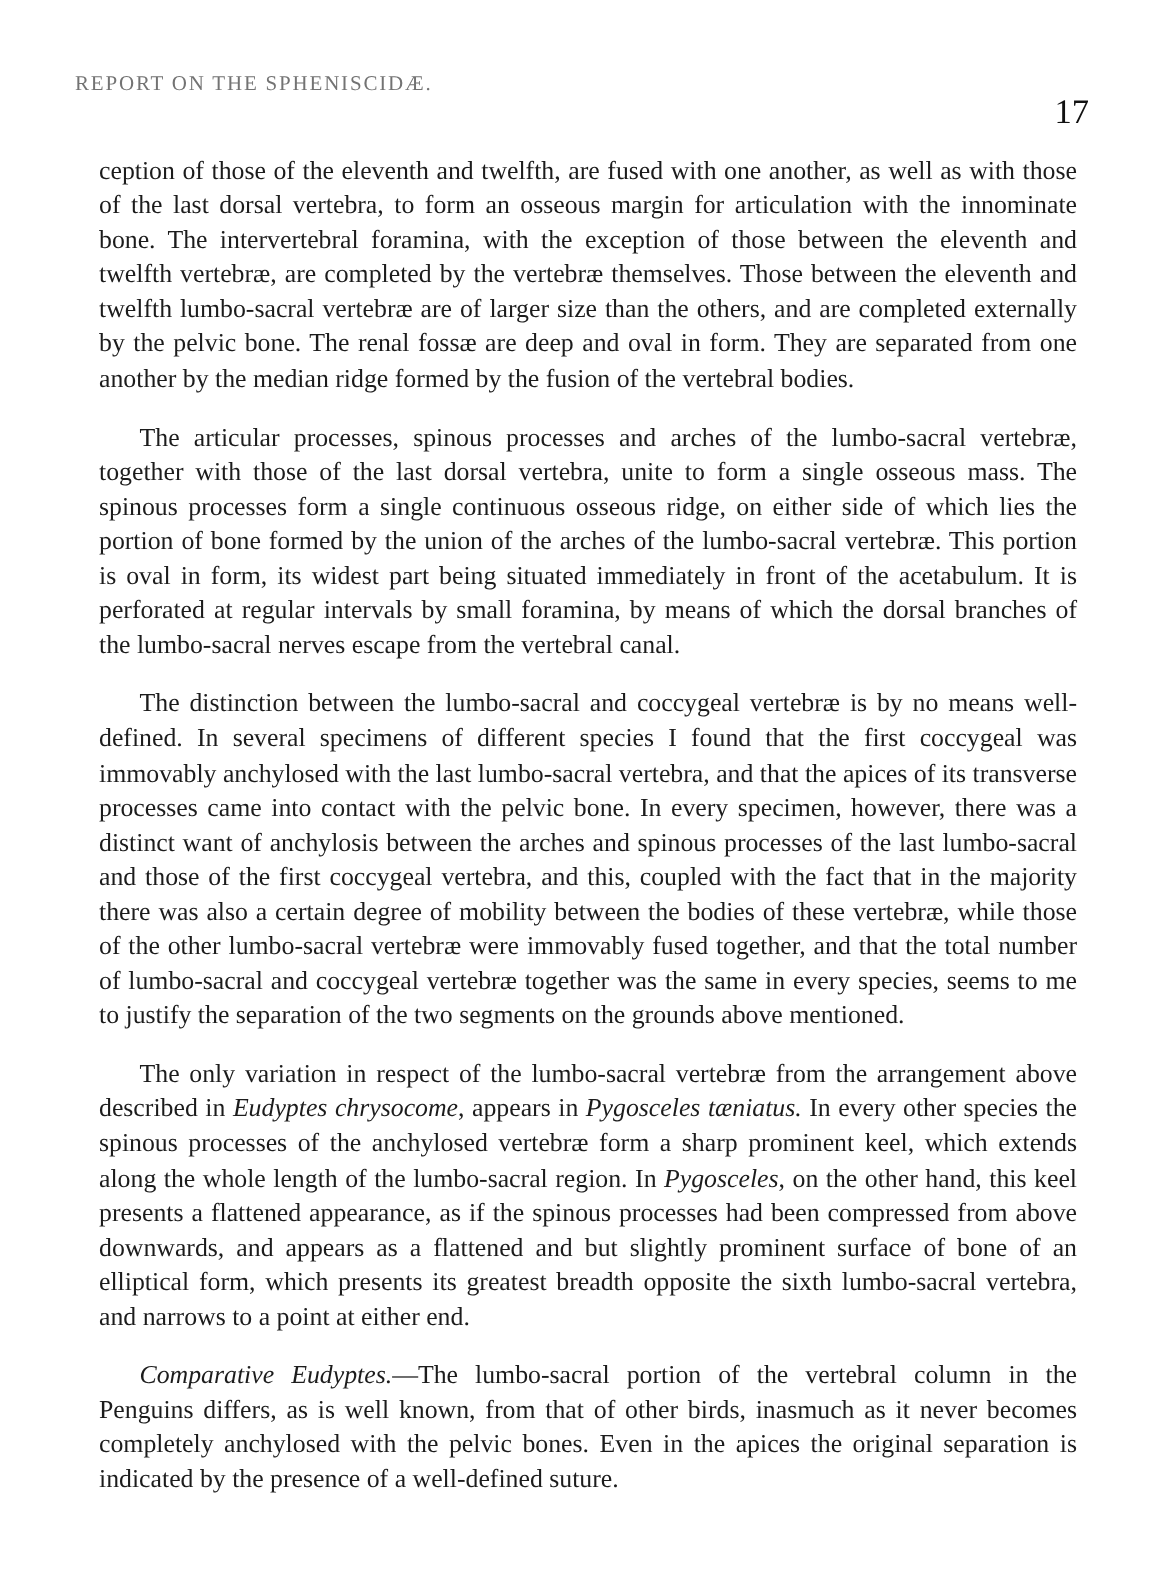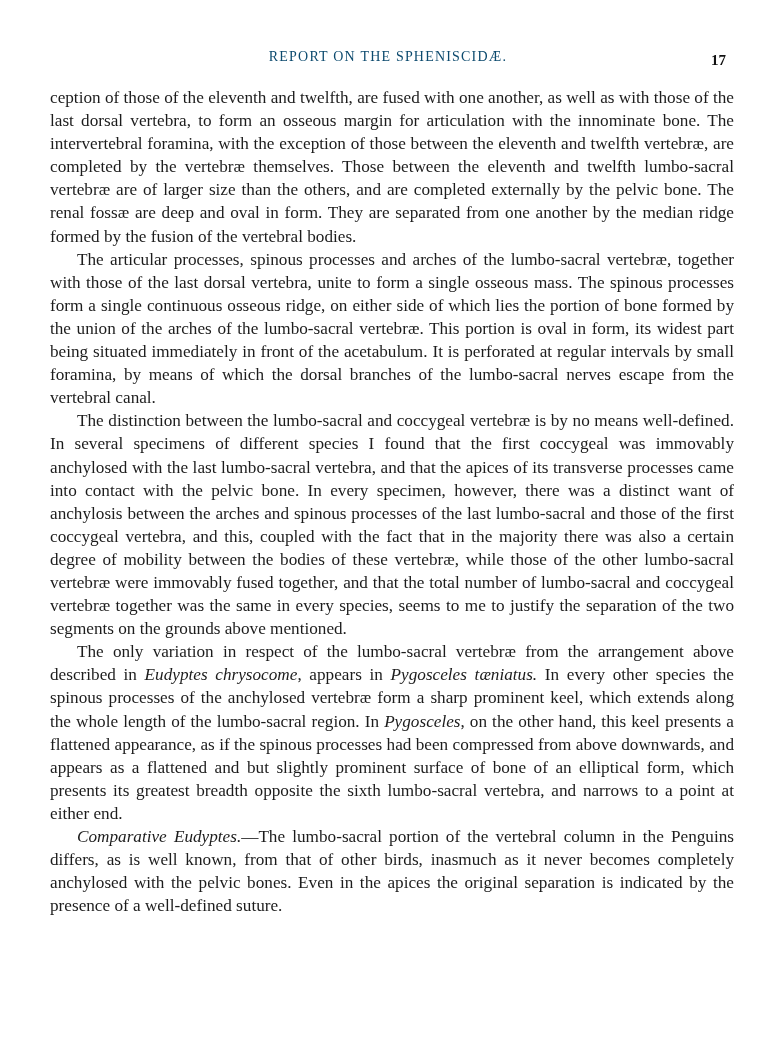--- a/index.html
+++ b/index.html
@@ -3,32 +3,32 @@
 <meta charset="utf-8">
 <style>
   html, body { margin: 0; padding: 0; background: #ffffff; }
   body { width: 776px; height: 1050px; position: relative; overflow: hidden; color: #1a1a1a; }
   .page { position: absolute; left: 0; top: 0; width: 776px; height: 1050px; background: #ffffff; }
   .running-head {
     position: absolute; top: 46px; left: 50px; width: 676px; height: 24px;
     font-family: "Liberation Serif", "DejaVu Serif", serif;
   }
   .running-title {
-    position: absolute; left: 0; right: 0; text-align: center;
-    font-size: 14px; letter-spacing: 1.2px; top: 3px; color: #0c4a6e;
+    position: absolute; left: 0; right: 0; text-align: left;
+    font-size: 14px; letter-spacing: 1.2px; top: 3px; color: #737373;
   }
   .page-number {
-    position: absolute; right: 0; top: 6px; font-size: 15px; font-weight: bold; color: #111;
+    position: absolute; right: 0; top: 16px; font-size: 23px; font-weight: normal; color: #111;
   }
   .body {
     position: absolute; top: 86px; left: 50px; width: 684px;
     font-family: "Liberation Serif", "DejaVu Serif", serif;
     font-size: 17.2px; line-height: 23.1px; text-align: justify; color: #1c1c1c;
   }
-  .body p { margin: 0; }
+  .body p { margin: 16px; }
   .indent { text-indent: 27px; }
   .body em { }
 </style>
 </head>
 <body>
 
 <div class="page">
 
   <div class="running-head">
     <span class="running-title">REPORT ON THE SPHENISCIDÆ.</span>

